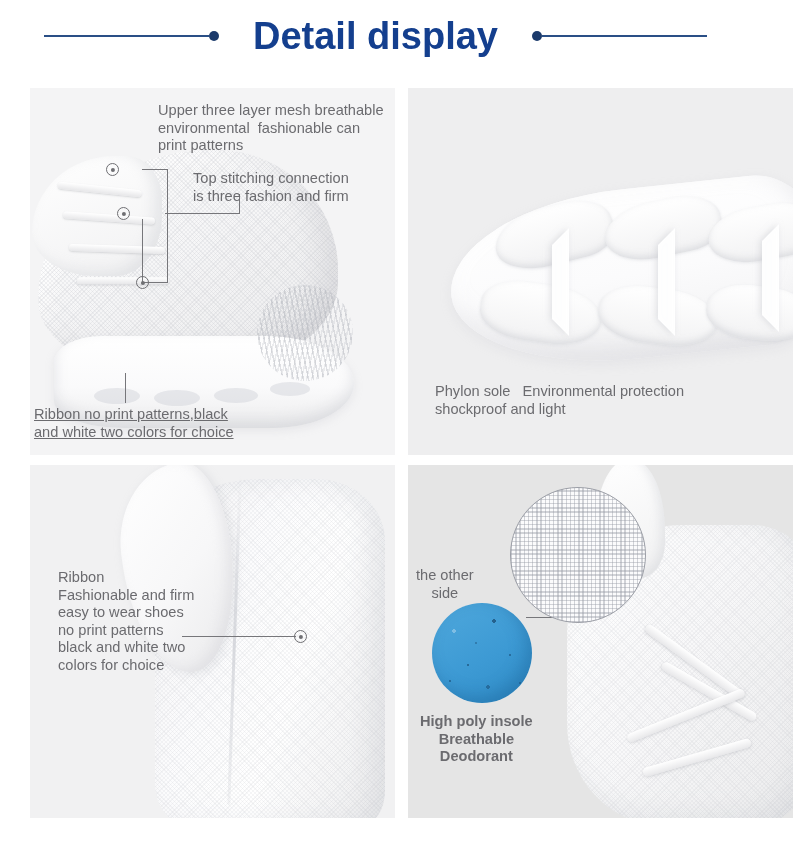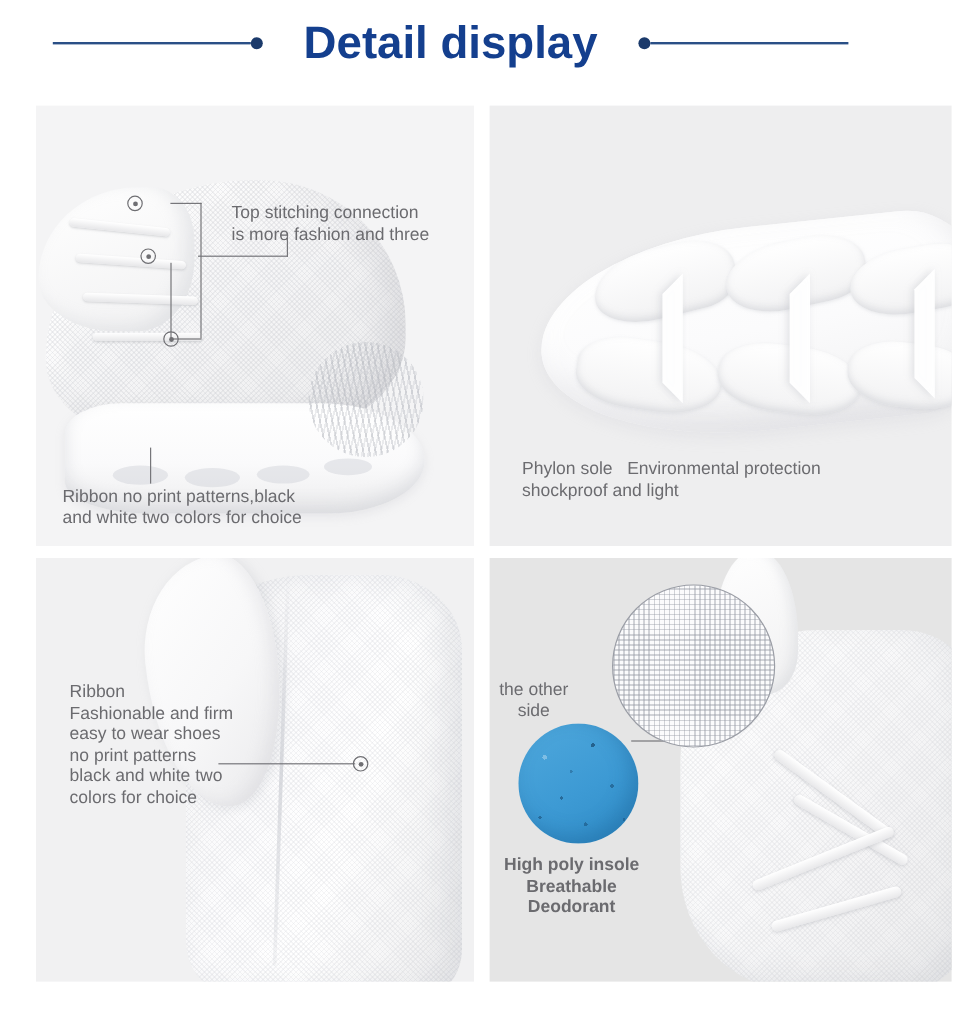--- a/index.html
+++ b/index.html
@@ -365,23 +365,26 @@
     <div class="lead h" style="left:112px; top:194px; width:26px;"></div>
     <div class="lead v" style="left:112px; top:131px; height:64px;"></div>
     <div class="lead h" style="left:135px; top:125px; width:75px;"></div>
     <div class="lead v" style="left:209px; top:106px; height:20px;"></div>
     <div class="lead v" style="left:95px;  top:285px; height:30px;"></div>
 
     <div class="marker" style="left:76px;  top:75px;"></div>
     <div class="marker" style="left:87px;  top:119px;"></div>
     <div class="marker" style="left:106px; top:188px;"></div>
 
+    <div class="anno" style="left:128px; top:14px;">Upper three layer mesh breathable
+environmental  fashionable can
+print patterns</div>
     <div class="anno" style="left:163px; top:82px;">Top stitching connection
-is more fashion and three</div>
-    <div class="anno" style="left:22px;  top:318px;">Ribbon no print patterns,black
+is three fashion and firm</div>
+    <div class="anno" style="left:4px;  top:318px;text-decoration:underline;">Ribbon no print patterns,black
 and white two colors for choice</div>
   </div>
 
   <div class="panel panel-2">
     <div>
       <div class="p2-sole"></div>
       <div class="p2-tread mesh-fill" style="left:86px;  top:118px; width:120px; height:58px; border-radius:50% 40% 30% 46%/60% 50% 44% 50%; transform:rotate(-14deg);"></div>
       <div class="p2-tread mesh-fill" style="left:196px; top:112px; width:118px; height:56px; border-radius:46% 42% 32% 44%/56% 52% 44% 52%; transform:rotate(-12deg);"></div>
       <div class="p2-tread mesh-fill" style="left:300px; top:118px; width:110px; height:54px; border-radius:44% 40% 34% 46%/54% 50% 46% 52%; transform:rotate(-10deg);"></div>
       <div class="p2-tread mesh-fill" style="left:72px;  top:196px; width:122px; height:58px; border-radius:38% 48% 44% 40%/44% 54% 52% 46%; transform:rotate(8deg);"></div>

